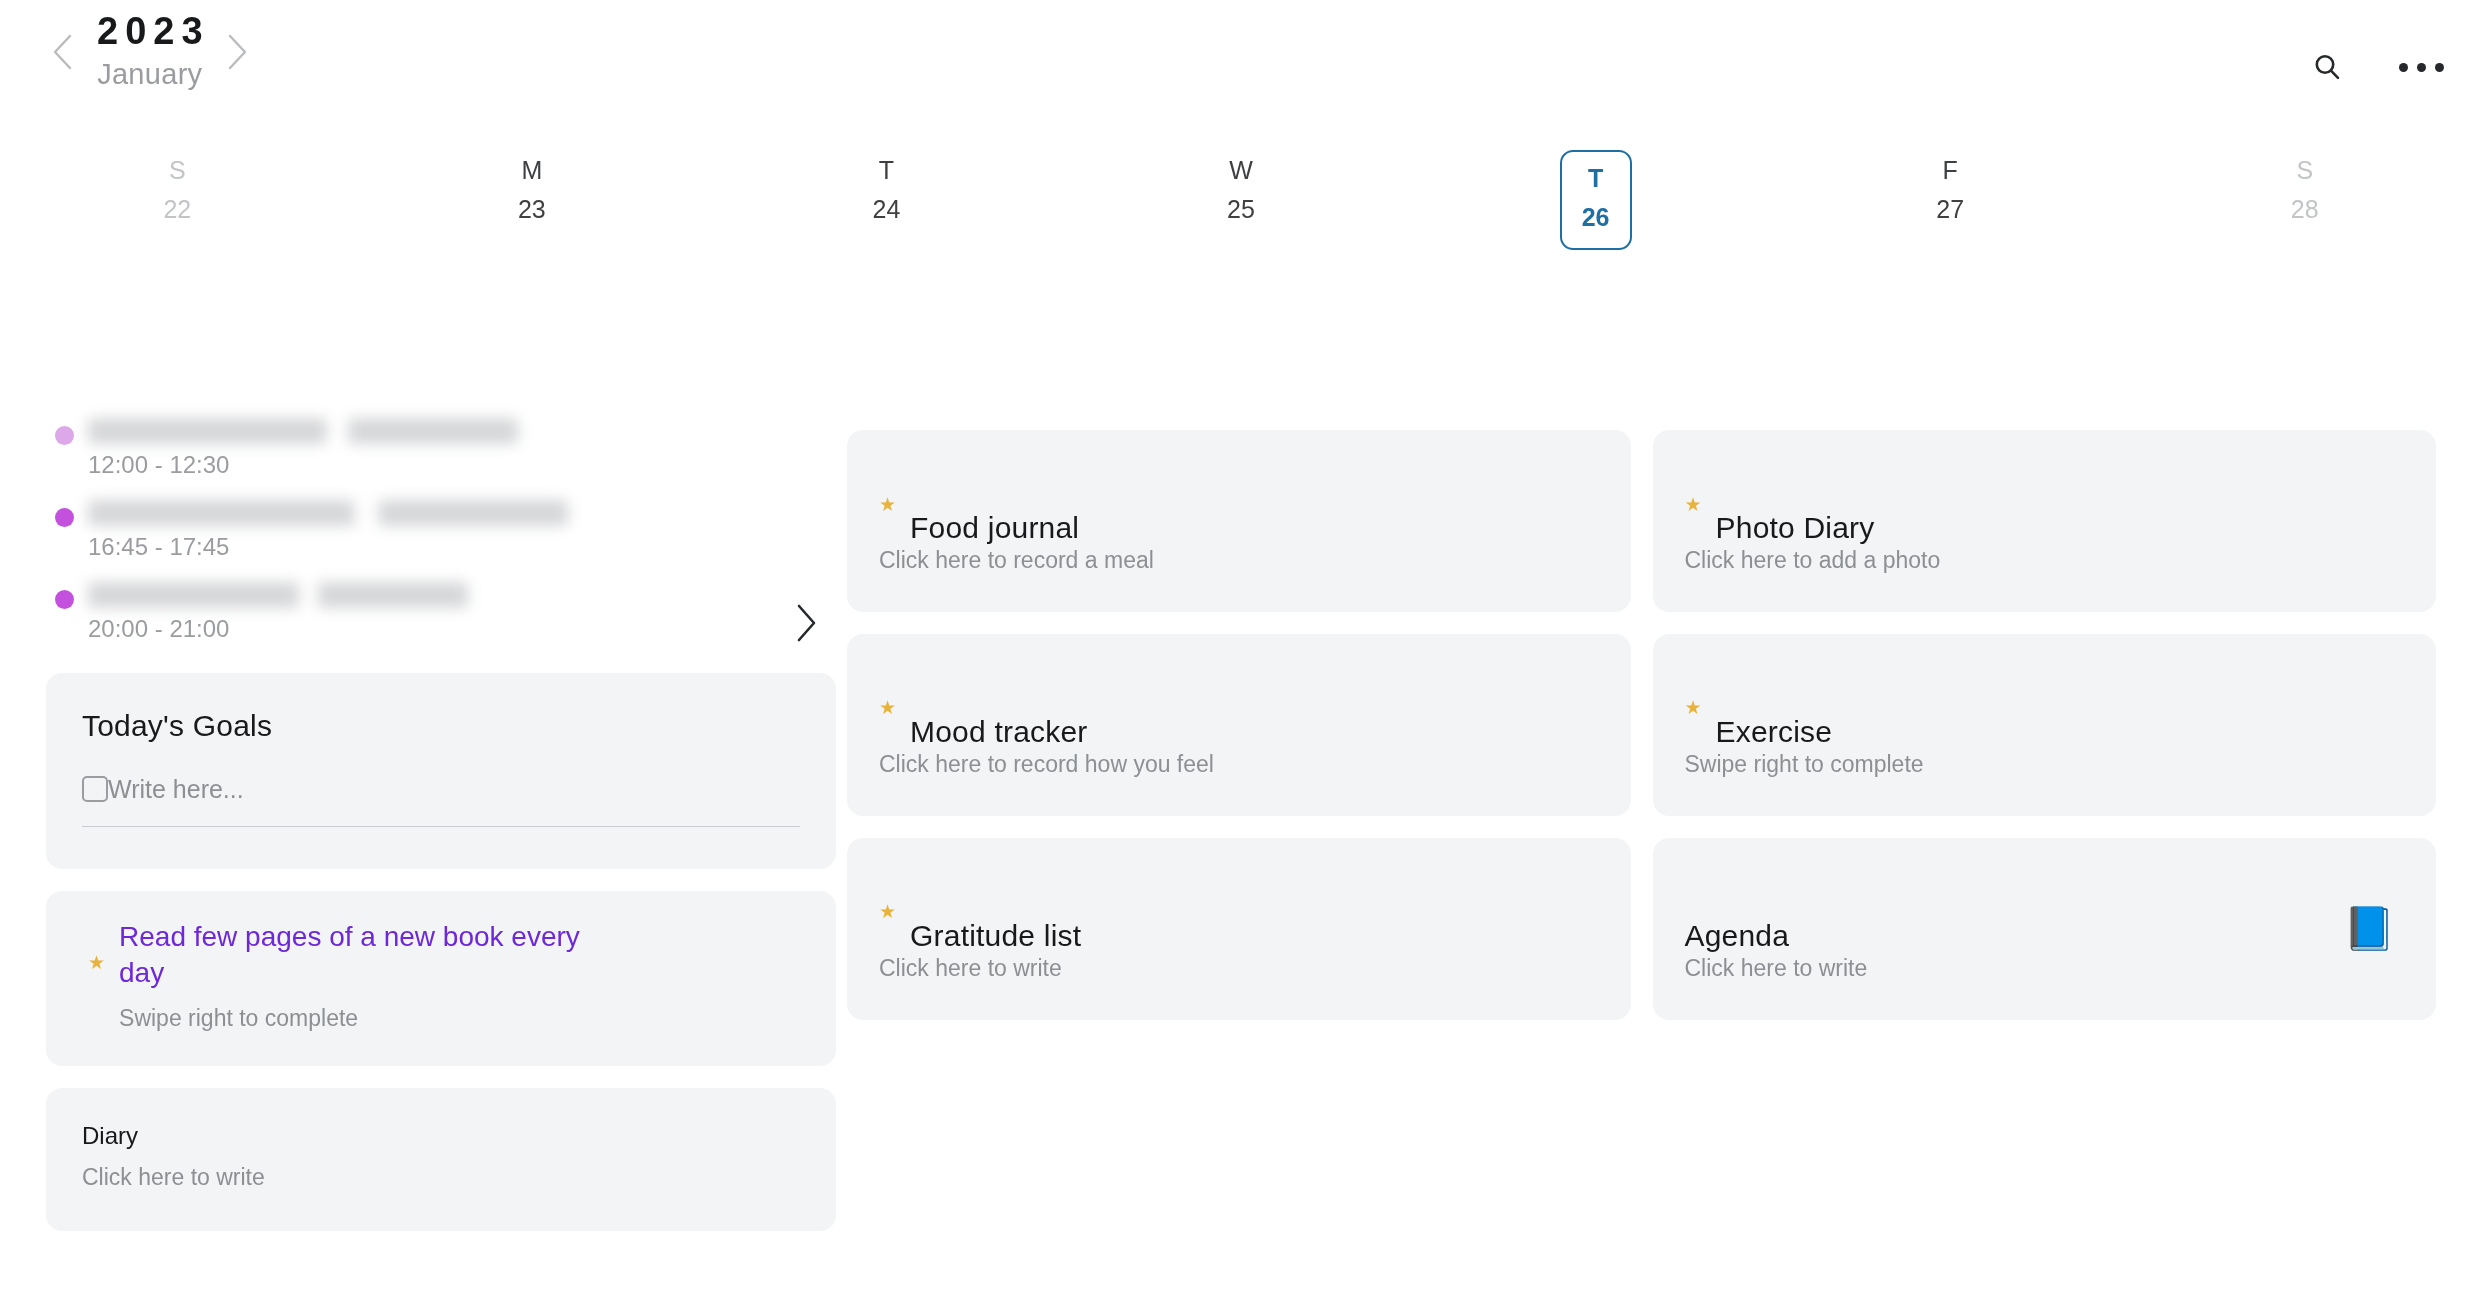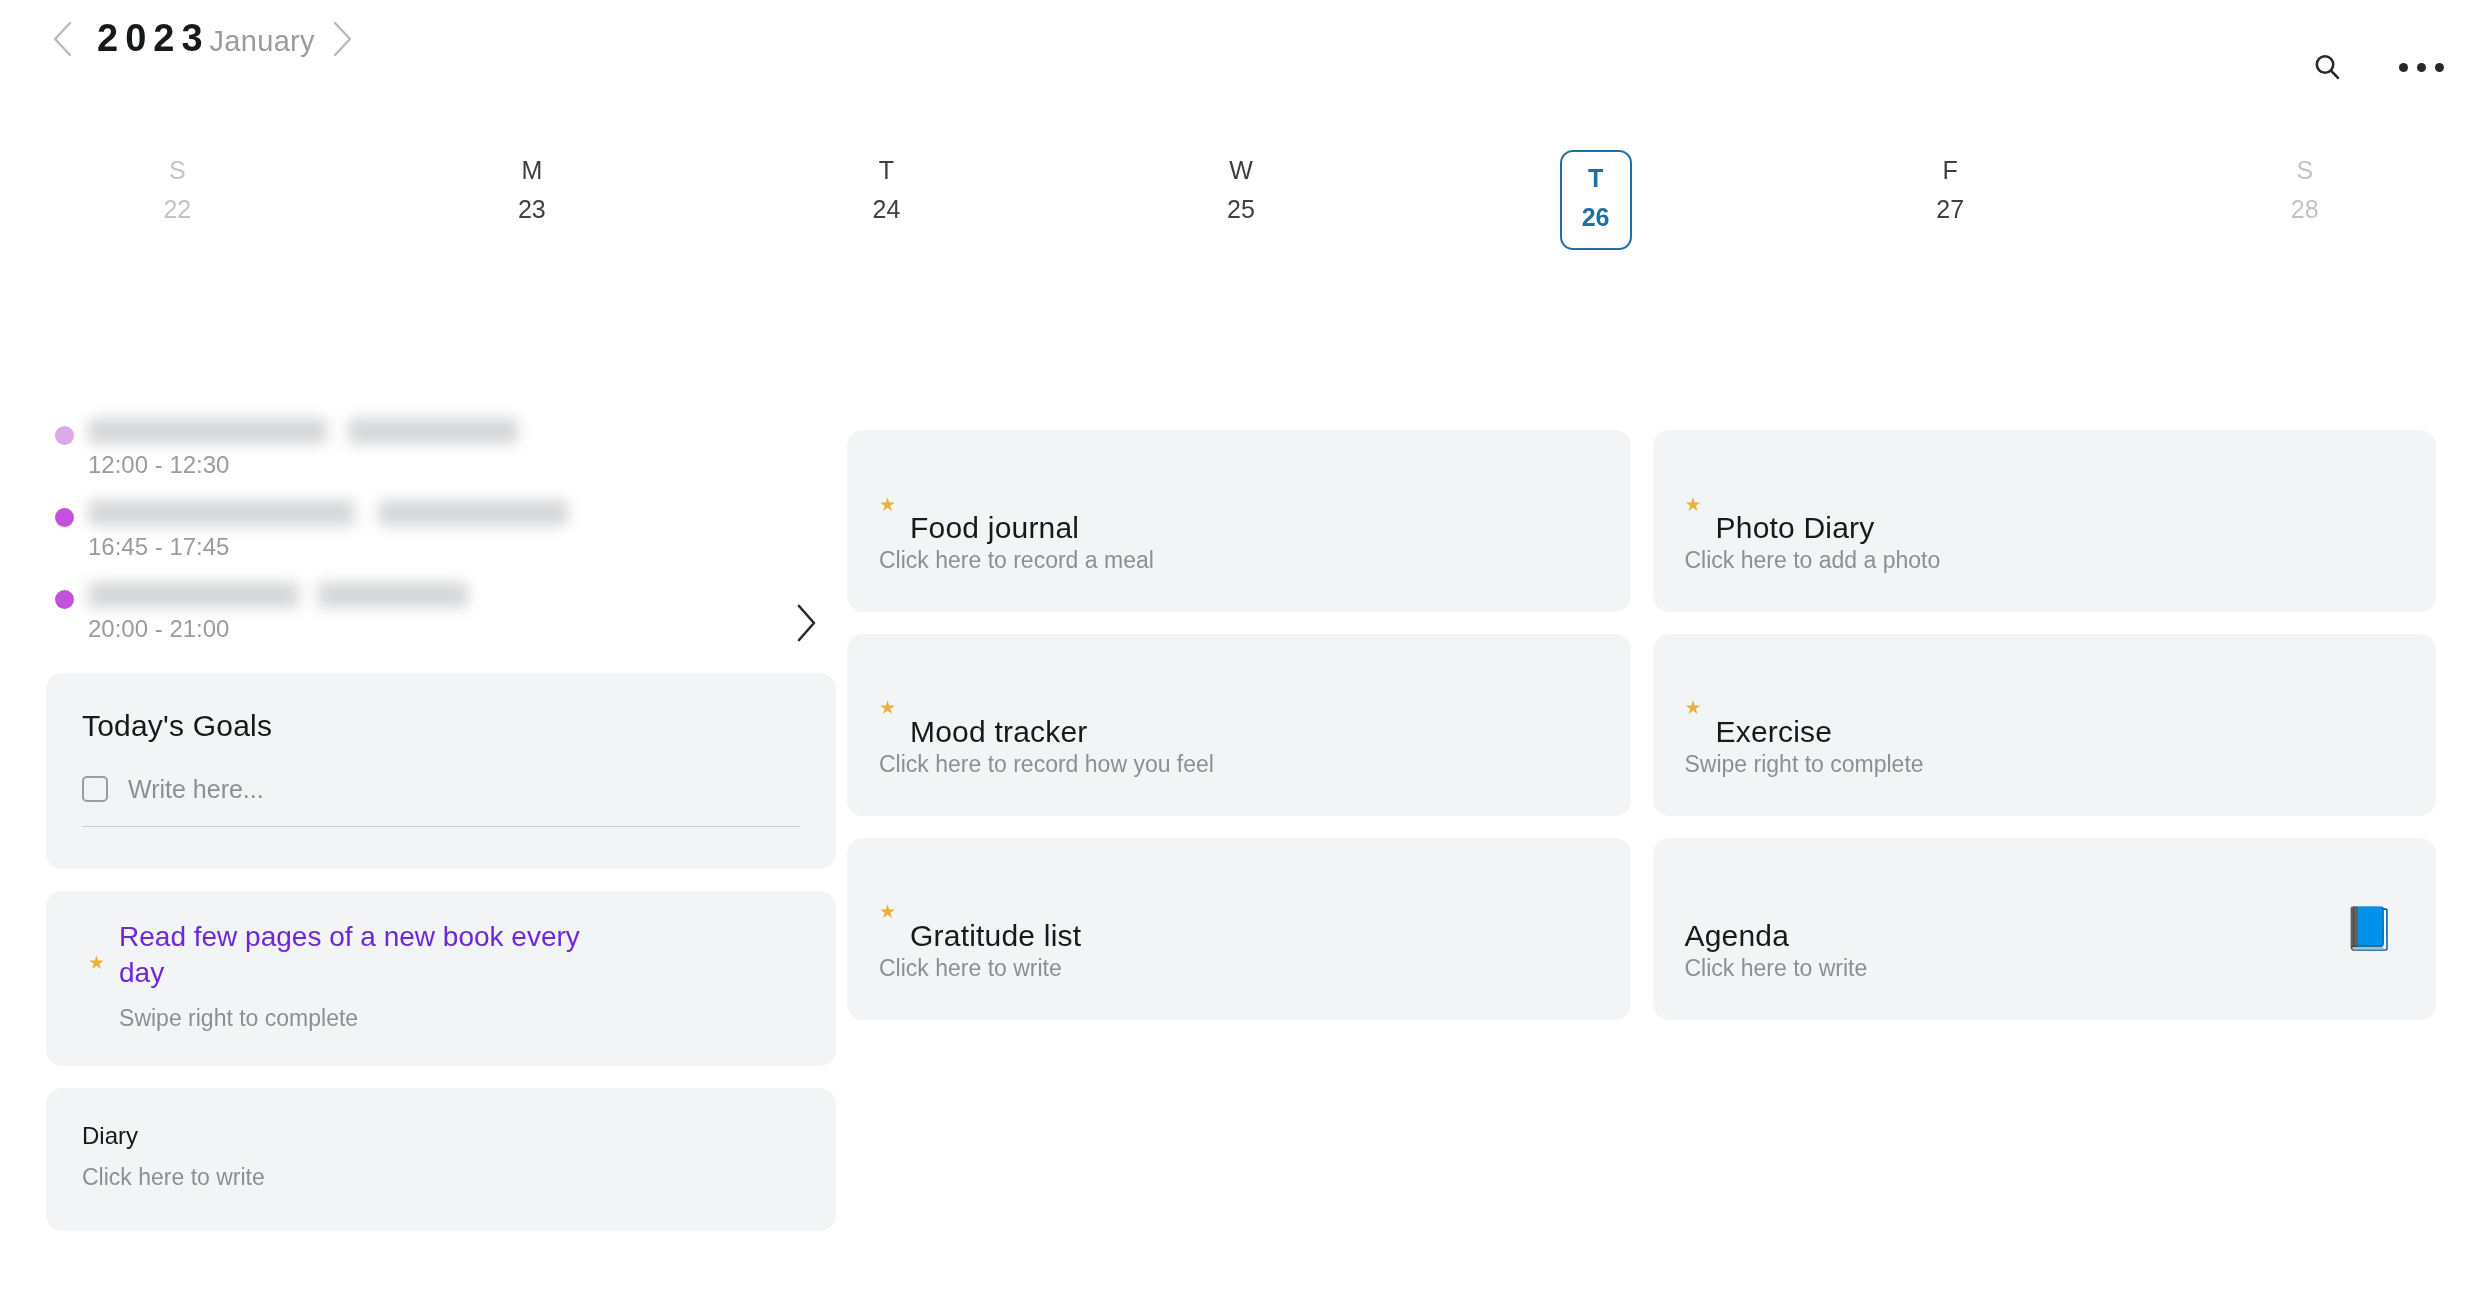--- a/index.html
+++ b/index.html
@@ -18,21 +18,21 @@
   }
   .month-nav {
     position: absolute; left: 40px; top: 12px;
     display: flex; align-items: center; gap: 0px;
   }
   .nav-chev {
     width: 44px; height: 54px; display: flex; align-items: center; justify-content: center;
     color: #b9bbbe; cursor: pointer; flex: none;
   }
   .nav-chev svg { display: block; }
-  .date-block { display: flex; flex-direction: row; align-items: center; padding: 0 6px; }
+  .date-block { display: flex; flex-direction: column; align-items: center; padding: 0 6px; }
   .year {
     font-size: 38px; font-weight: 700; color: #18191b;
     letter-spacing: 7px; line-height: 1.05; padding-left: 7px;
   }
   .month {
     font-size: 29px; font-weight: 400; color: #9a9ca0; letter-spacing: 0.3px;
     line-height: 1.25; margin-top: 4px;
   }
   .header-actions {
     position: absolute; right: 38px; top: 44px;
@@ -110,21 +110,21 @@
   .card-title {
     font-size: 30px; font-weight: 400; color: #18191b; line-height: 1.2;
     letter-spacing: 0.2px;
     margin-top: 48px;
   }
   .card-sub { font-size: 23px; color: #8d8f93; line-height: 1.3; }
   .star { color: #e8b33c; font-size: 19px; line-height: 1; flex: none; }
 
   .goals-card { margin-top: 28px; padding: 36px 36px 42px 36px; }
   .goals-title { font-size: 30px; color: #18191b; letter-spacing: 0.2px; }
-  .goal-row { display: flex; align-items: center; gap: 20px; margin-top: 32px; }
+  .goal-row { display: flex; align-items: center; margin-top: 32px; }
   .checkbox {
     width: 26px; height: 26px; border: 2px solid #9a9ca0; border-radius: 5px;
     background: transparent; flex: none; cursor: pointer;
   }
   .goal-input { font-size: 25px; color: #8d8f93; }
   .goal-underline { height: 1px; background: #c9cbce; margin-top: 22px; }
 
   .reading-card {
     margin-top: 22px; padding: 28px 36px 34px 36px;
     display: flex; align-items: flex-start; gap: 0;

